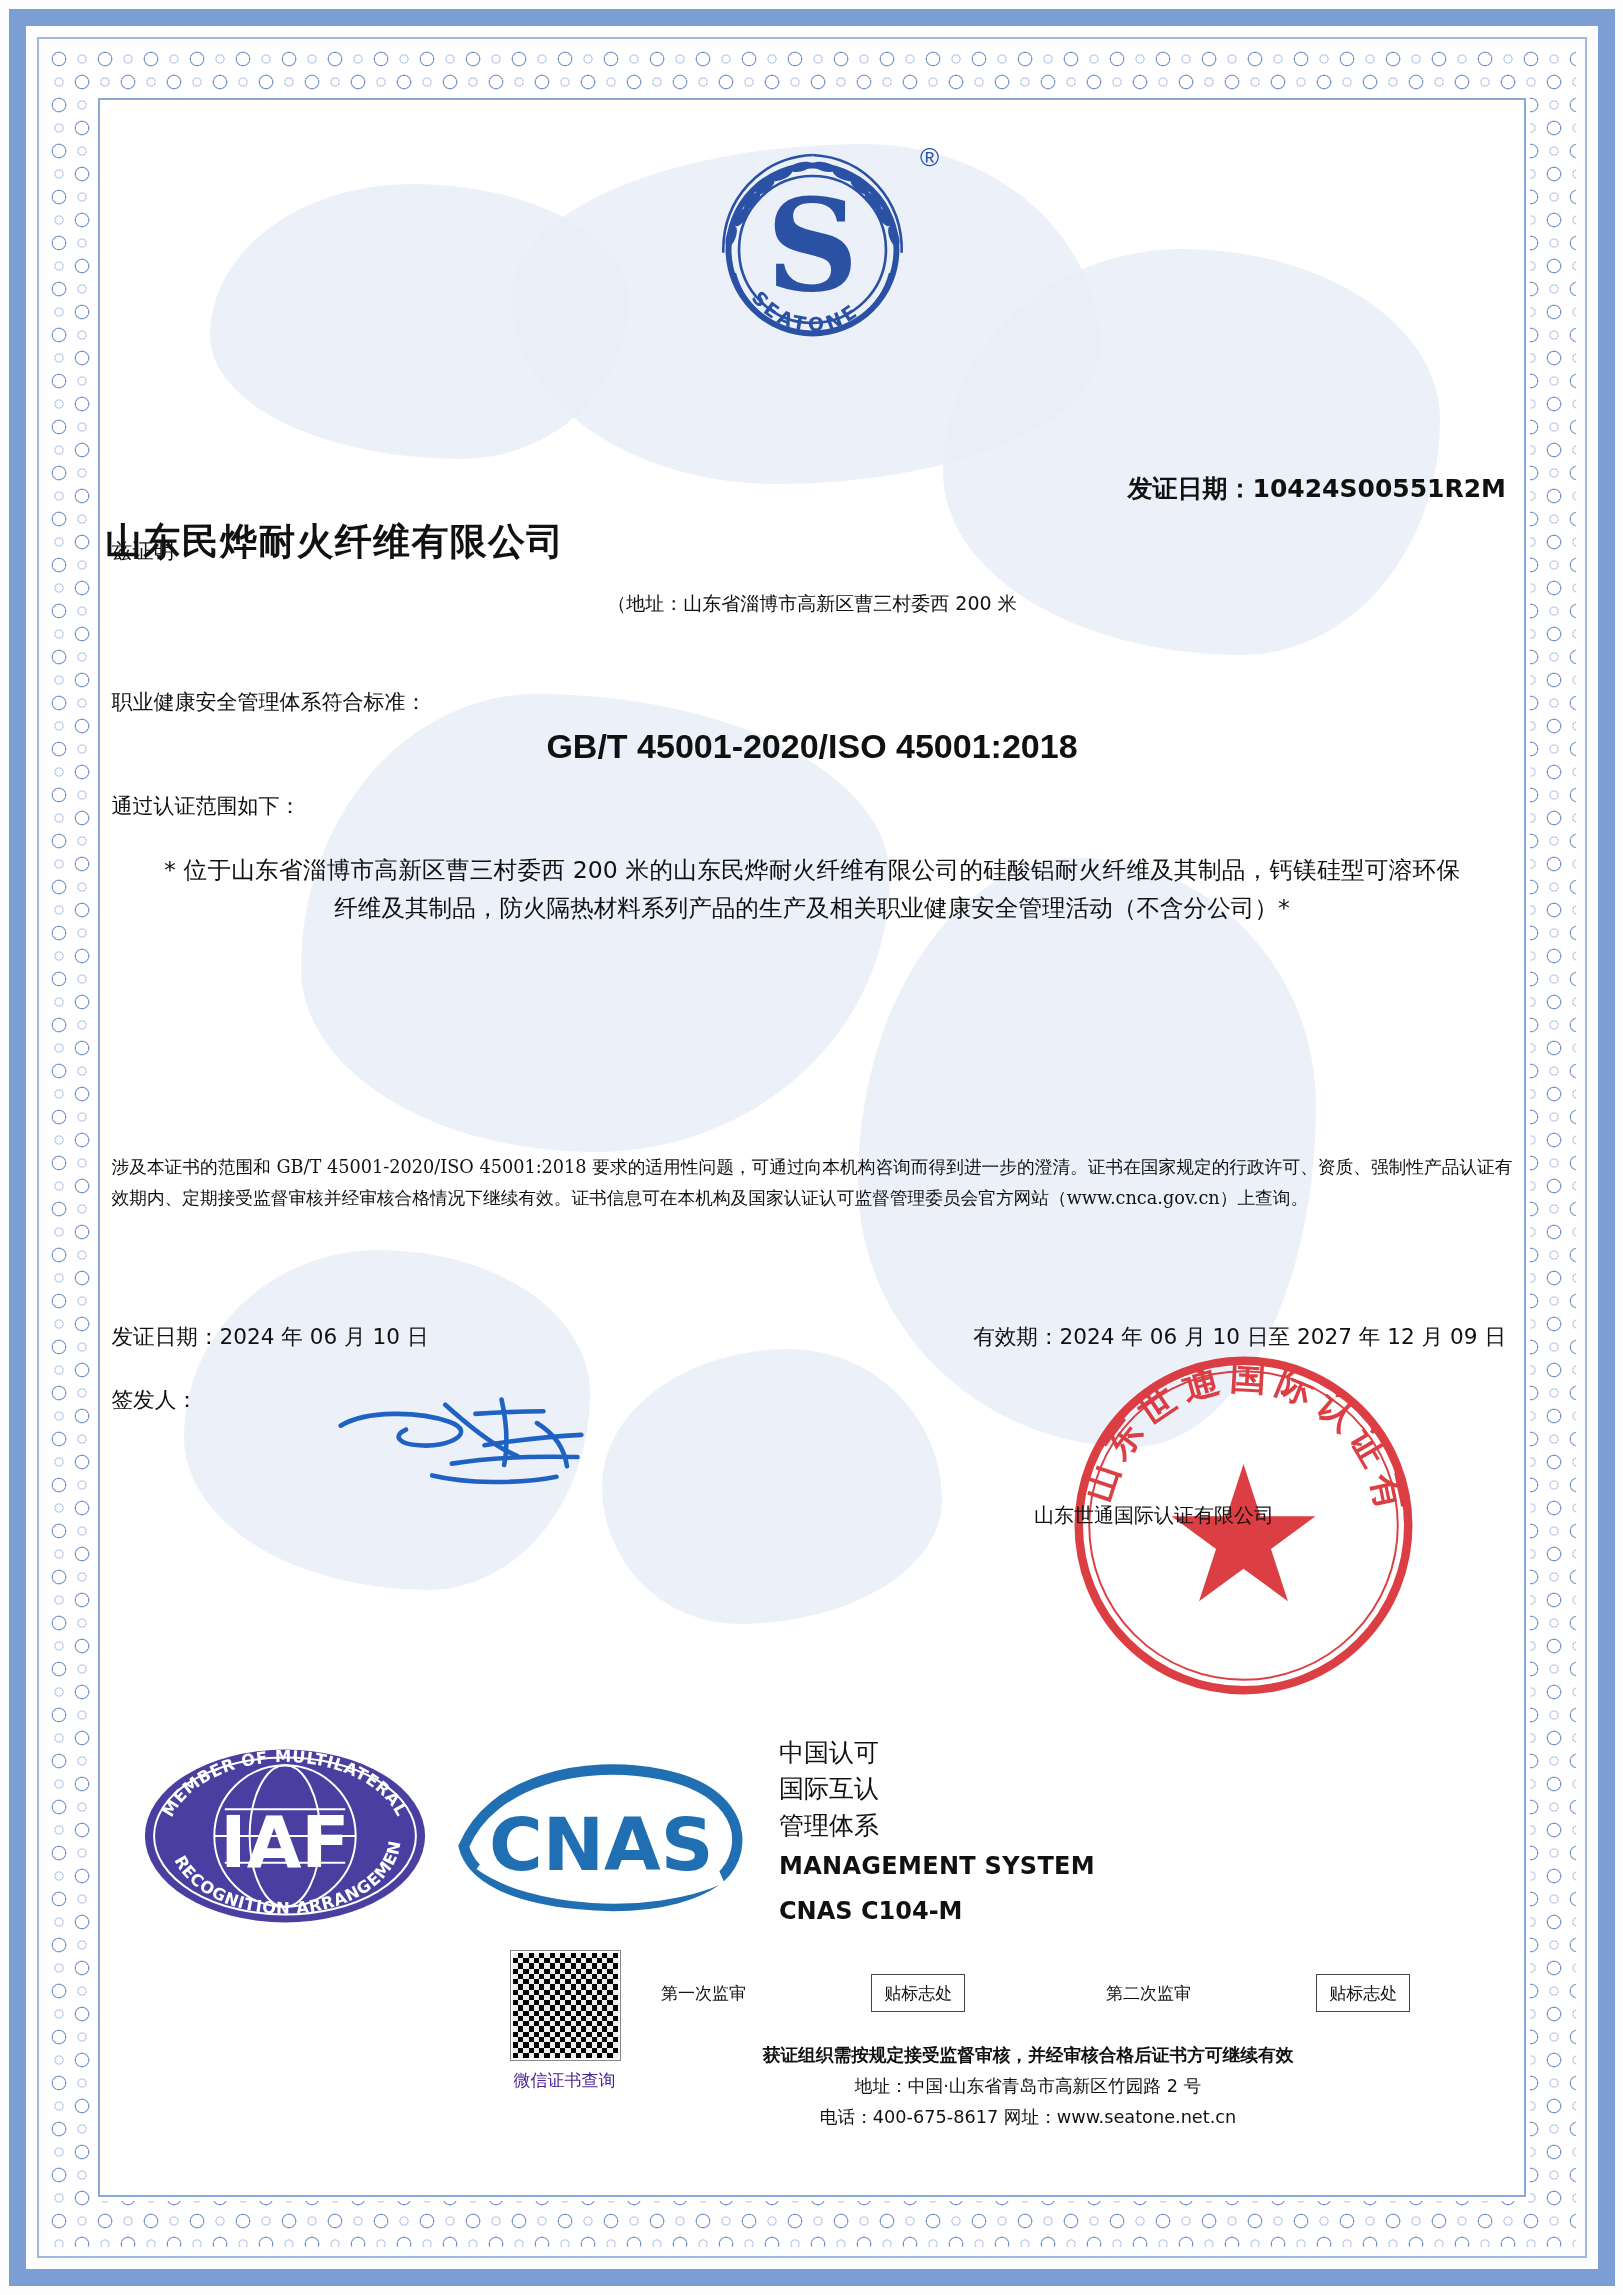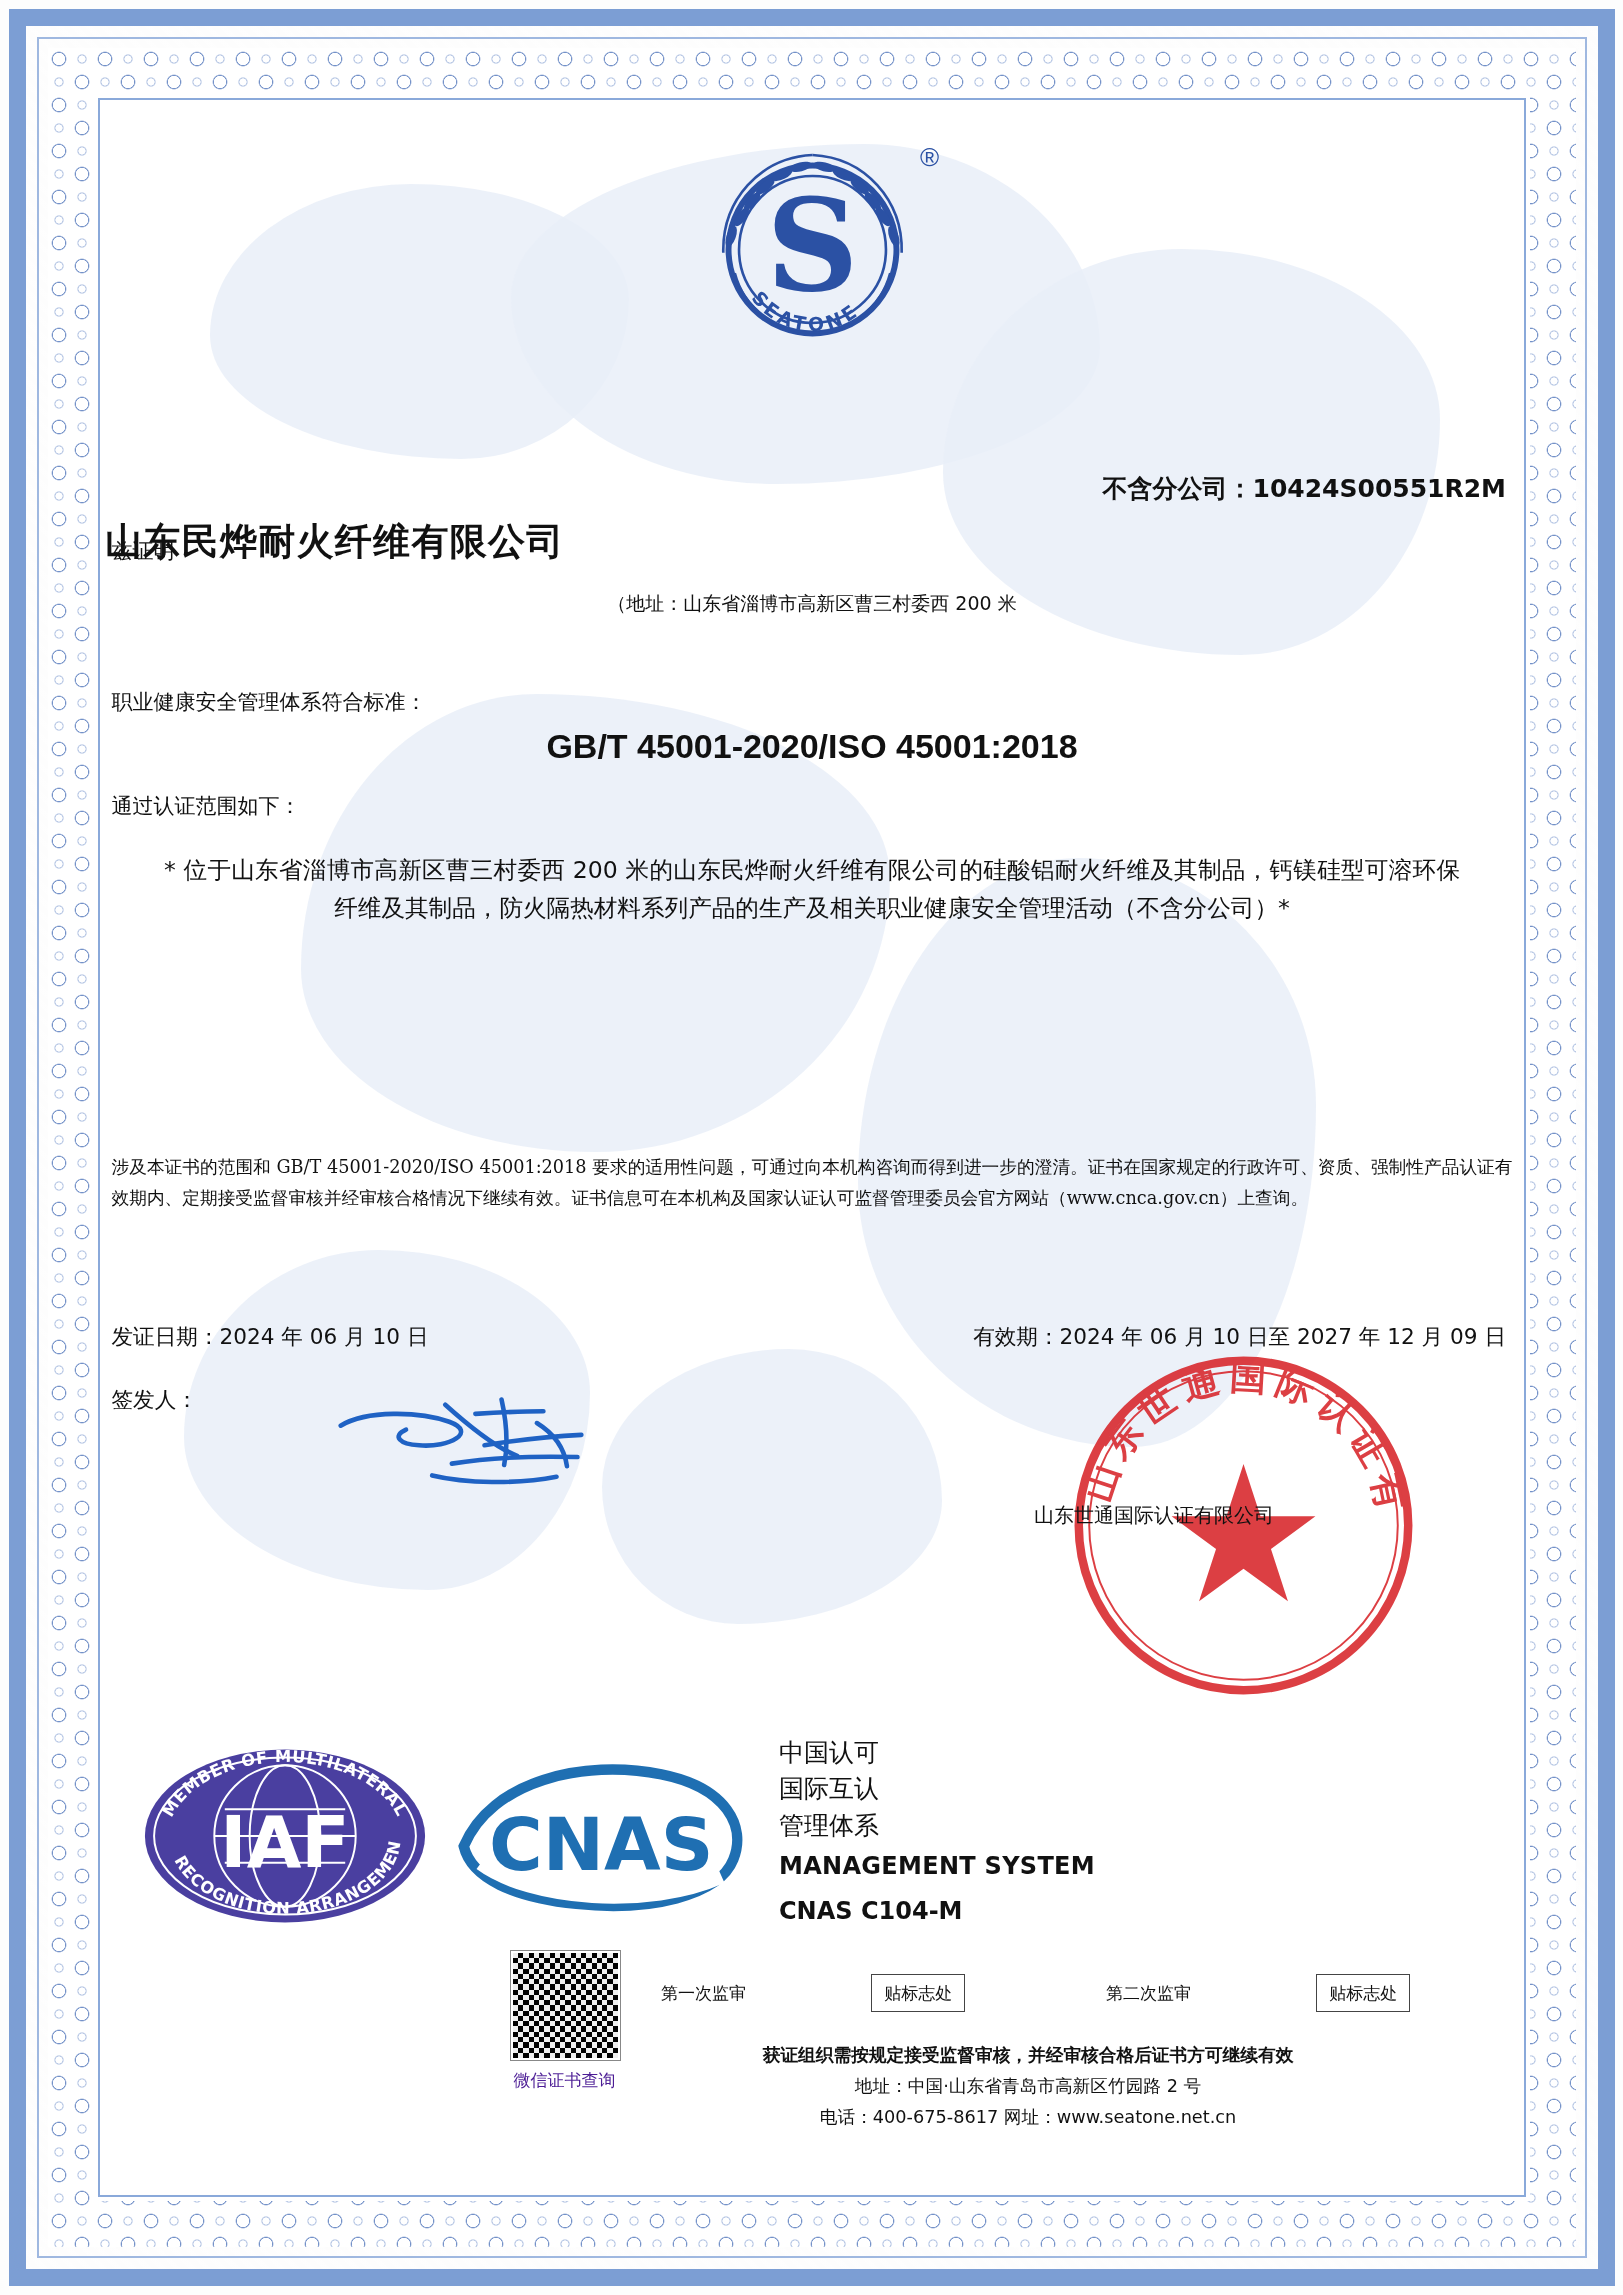--- a/index.html
+++ b/index.html
@@ -397,21 +397,21 @@
           <text font-family="DejaVu Sans, sans-serif" font-size="29" font-weight="700" fill="#2b51a4" letter-spacing="6">
             <textPath href="#arcpath" startOffset="12%">SEATONE</textPath>
           </text>
         </svg>
         <span class="reg-mark">®</span>
       </div>
     </div>
 
 
     <div class="cert-no">
-      <span class="lbl">不含分公司：</span><span>10424S00551R2M</span>
+      <span class="lbl">发证日期：</span><span>10424S00551R2M</span>
     </div>
 
     <div class="hereby">兹证明</div>
     <div class="company">山东民烨耐火纤维有限公司</div>
 
     <div class="addr-line addr1">（地址：山东省淄博市高新区曹三村委西 200 米</div>
 
     <div class="std-label">职业健康安全管理体系符合标准：</div>
     <div class="standard">GB/T 45001-2020/ISO 45001:2018</div>
 

